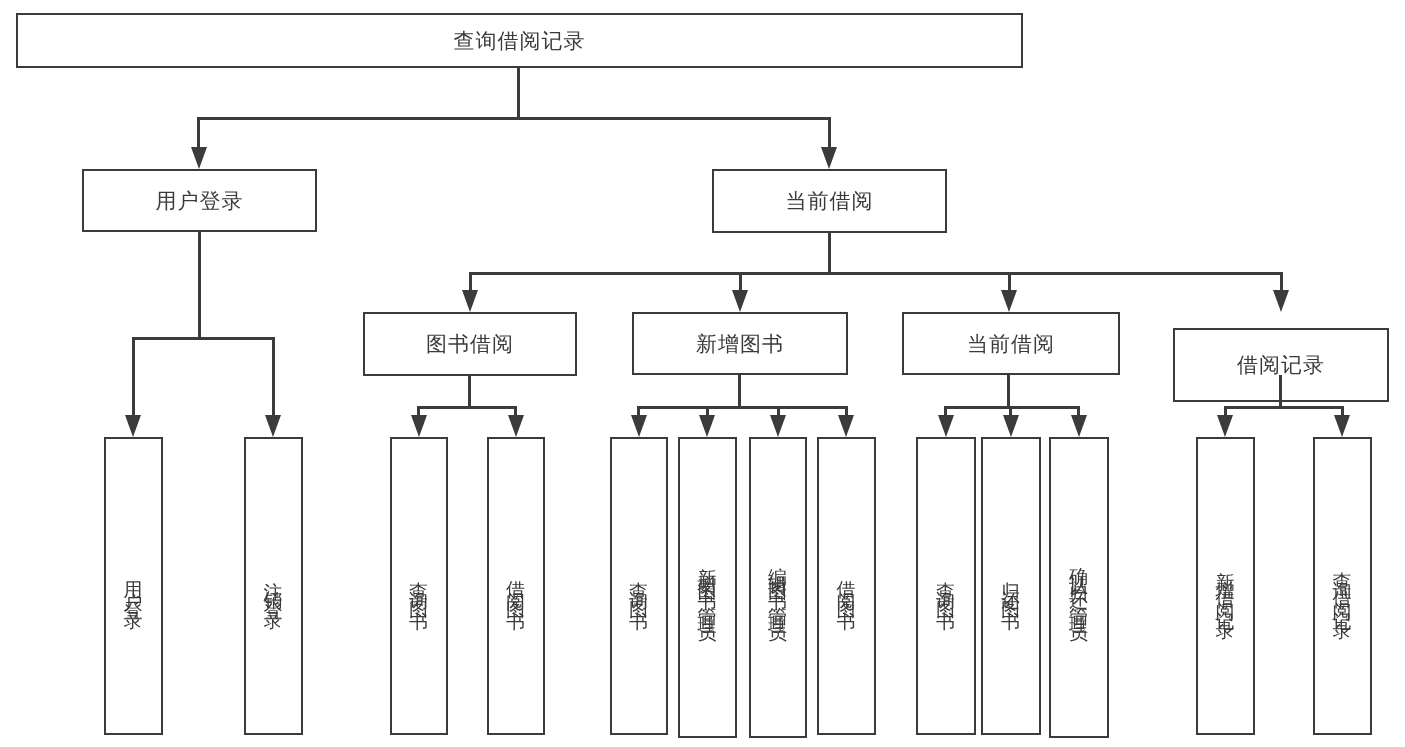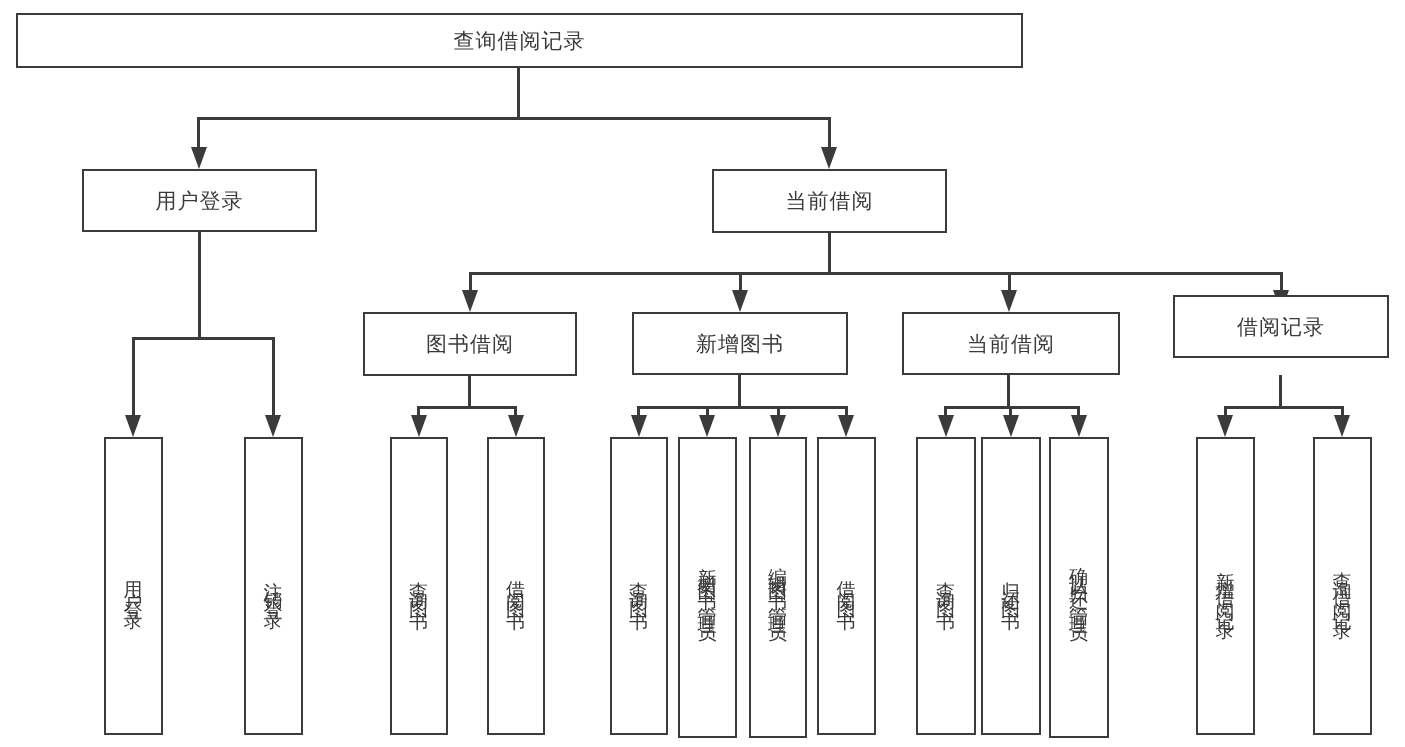--- a/index.html
+++ b/index.html
@@ -84,21 +84,21 @@
 
   <div class="box hbox" style="left:363px;top:312px;width:214px;height:64px">
     <span>图书借阅</span>
   </div>
   <div class="box hbox" style="left:632px;top:312px;width:216px;height:63px">
     <span>新增图书</span>
   </div>
   <div class="box hbox" style="left:902px;top:312px;width:218px;height:63px">
     <span>当前借阅</span>
   </div>
-  <div class="box hbox" style="left:1173px;top:295px;width:216px;height:63px">
+  <div class="box hbox" style="left:1173px;top:328px;width:216px;height:74px">
     <span>借阅记录</span>
   </div>
 
   <div class="vline" style="left:468px;top:375px;height:32px"></div>
   <div class="hline" style="left:418px;top:406px;width:99px"></div>
   <div class="vline" style="left:417px;top:406px;height:14px"></div>
   <div class="arrow" style="left:411px;top:415px"></div>
   <div class="vline" style="left:514px;top:406px;height:14px"></div>
   <div class="arrow" style="left:508px;top:415px"></div>
 

